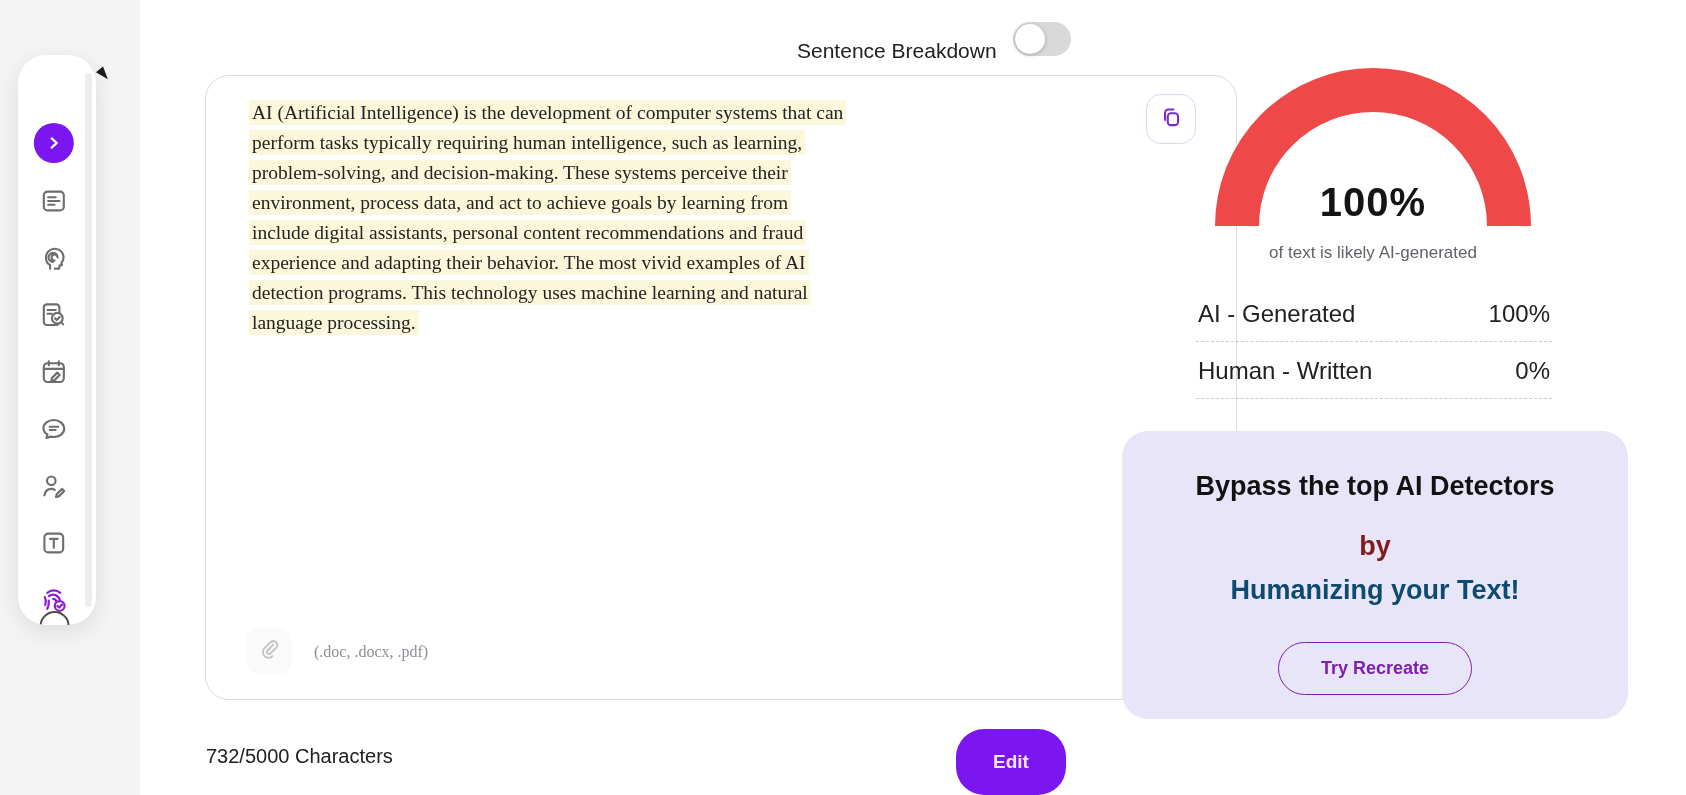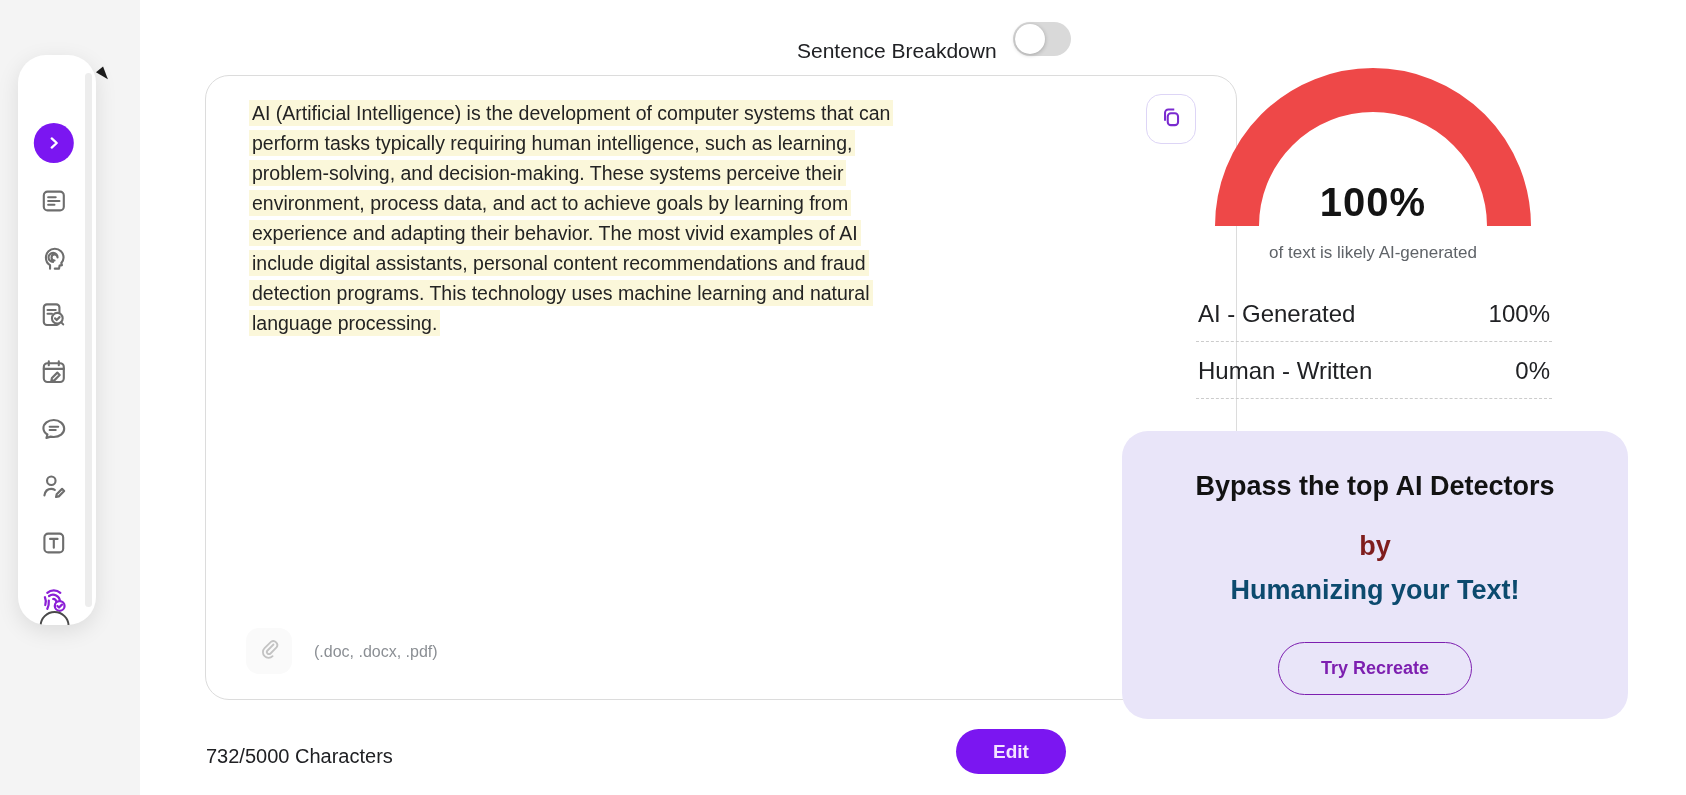--- a/index.html
+++ b/index.html
@@ -25,40 +25,40 @@
                  border-right:4px solid transparent; border-top:13px solid #1b1b1b; transform:rotate(-38deg); }
 
   
   .toggle-label { position:absolute; left:797px; top:26px; width:200px; font-size:21px; color:#202124;margin-top:13px; }
   .toggle { position:absolute; left:1013px; top:22px; width:58px; height:34px; border-radius:17px; background:#d9d9d9; cursor:pointer; }
   .toggle .knob { position:absolute; left:2px; top:2px; width:30px; height:30px; border-radius:50%; background:#ffffff;
                   box-shadow:0 1px 4px rgba(0,0,0,.25); }
 
   
   .editor { position:absolute; left:205px; top:75px; width:1032px; height:625px; background:#ffffff;
-            border:1px solid #dcdcdc; border-radius:24px; }
+            border:1px solid #dcdcdc; border-radius:24px;font-family:Liberation Serif, serif; }
   .doc-text { position:absolute; left:43px; top:22px; width:740px; font-size:19.5px; line-height:30px; color:#232323; }
   .doc-text .line { display:block; }
   .doc-text .hl { background:#fbf7da; padding:2px 3px; }
 
   .copy-btn { position:absolute; right:40px; top:18px; width:50px; height:50px; border-radius:15px;
               border:1.6px solid #ddd5f6; background:#ffffff; display:flex; align-items:center; justify-content:center; cursor:pointer; }
   .copy-btn svg { width:26px; height:26px; stroke:#7a2bd0; fill:none; stroke-width:1.9; stroke-linejoin:round; }
 
   .attach-btn { position:absolute; left:40px; bottom:25px; width:46px; height:46px; border-radius:13px;
                 background:#fafafa; display:flex; align-items:center; justify-content:center; cursor:pointer; }
   .attach-btn svg { width:24px; height:24px; stroke:#c3c3c3; fill:none; stroke-width:1.8; stroke-linecap:round; }
   .attach-hint { position:absolute; left:108px; bottom:38px; font-size:16px; color:#8b8f94; }
 
   .trash-btn { position:absolute; right:38px; bottom:24px; width:50px; height:50px; border-radius:15px;
                border:1.6px solid #f1bebe; background:#ffffff; display:flex; align-items:center; justify-content:center; cursor:pointer; }
   .trash-btn svg { width:24px; height:24px; stroke:#d63c3c; fill:none; stroke-width:2; stroke-linecap:round; stroke-linejoin:round; }
 
   .char-counter { position:absolute; left:206px; top:745px; font-size:20px; color:#202124; }
-  .edit-btn { position:absolute; left:956px; top:729px; width:110px; height:45px; border-radius:28px; border:none;
+  .edit-btn { position:absolute; left:956px; top:729px; width:110px; height:66px; border-radius:28px; border:none;
               background:#7b16f1; color:#f3e3ff; font-size:19px; font-weight:bold; font-family:"Liberation Sans", sans-serif; cursor:pointer; }
 
   
   .gauge-wrap { position:absolute; left:1213px; top:66px; width:320px; height:165px; }
   .gauge-value { position:absolute; left:1213px; top:180px; width:320px; text-align:center; font-size:40px; font-weight:bold; color:#141414; letter-spacing:1px; }
   .gauge-caption { position:absolute; left:1173px; top:243px; width:400px; text-align:center; font-size:17px; color:#5f6368; }
 
   .score-rows { position:absolute; left:1196px; top:285px; width:356px; }
   .score-row { display:flex; justify-content:space-between; align-items:center; padding:15px 2px 13px 2px;
                border-bottom:1.5px dashed #cccccc; font-size:24px; color:#202124; }
@@ -178,22 +178,22 @@
   <div class="toggle">
     <div class="knob"></div>
   </div>
 
   <div class="editor">
     <div class="doc-text">
       <span class="line"><span class="hl">AI (Artificial Intelligence) is the development of computer systems that can</span></span>
       <span class="line"><span class="hl">perform tasks typically requiring human intelligence, such as learning,</span></span>
       <span class="line"><span class="hl">problem-solving, and decision-making. These systems perceive their</span></span>
       <span class="line"><span class="hl">environment, process data, and act to achieve goals by learning from</span></span>
+      <span class="line"><span class="hl">include digital assistants, personal content recommendations and fraud</span></span>
       <span class="line"><span class="hl">experience and adapting their behavior. The most vivid examples of AI</span></span>
-      <span class="line"><span class="hl">include digital assistants, personal content recommendations and fraud</span></span>
       <span class="line"><span class="hl">detection programs. This technology uses machine learning and natural</span></span>
       <span class="line"><span class="hl">language processing.</span></span>
     </div>
 
     <div class="copy-btn">
       <span>
         <svg viewBox="0 0 24 24">
             <rect x="9" y="8.5" width="9.5" height="11" rx="3"></rect>
             <path d="M6.5 15.5V8a3 3 0 0 1 3-3h5.5"></path>
           </svg>

